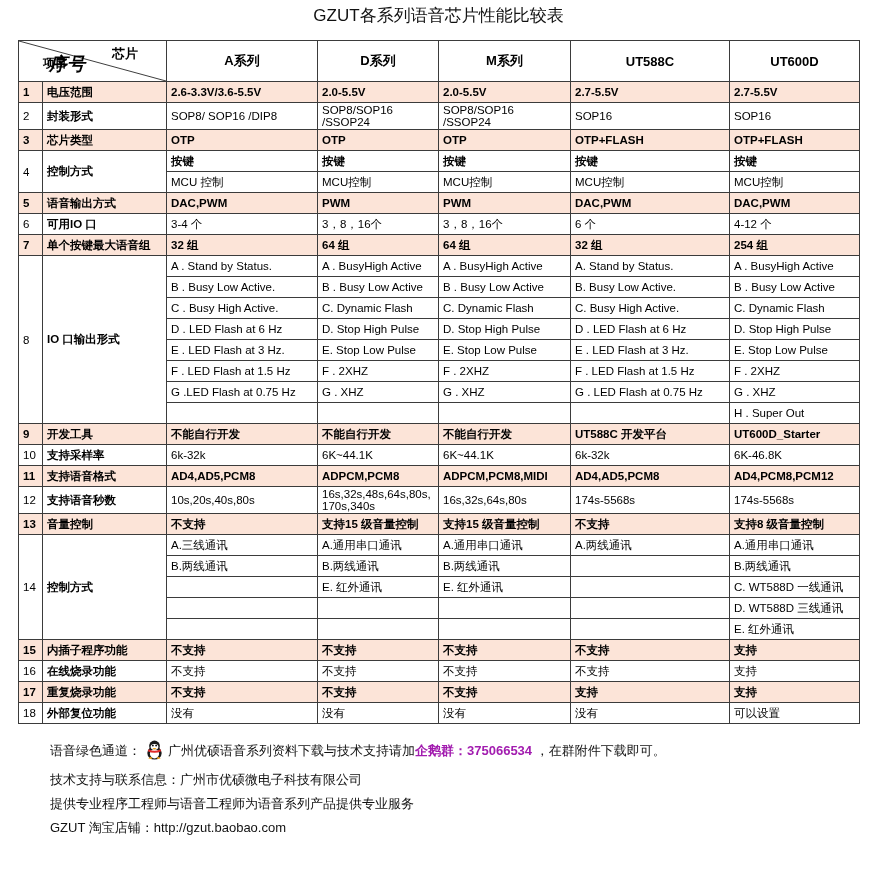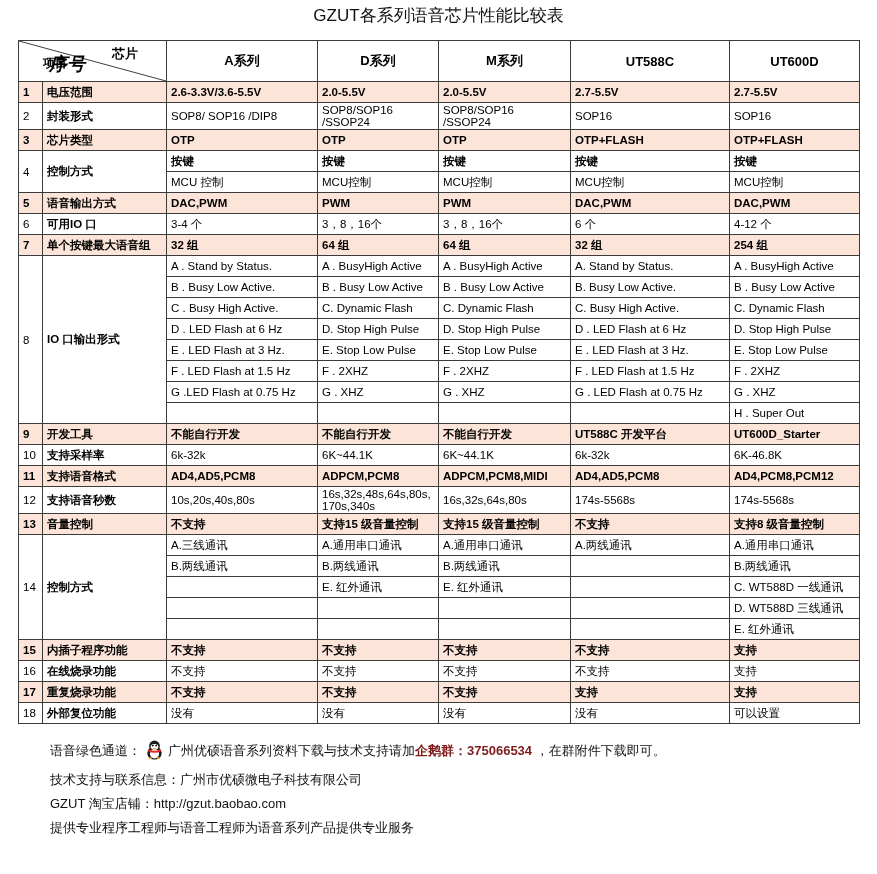--- a/index.html
+++ b/index.html
@@ -31,21 +31,21 @@
   td.b { font-weight:bold; }
 
   th.corner { position:relative; padding:0; }
   th.corner svg.diag { position:absolute; left:0; top:0; width:100%; height:100%; display:block; }
   .corner-top { position:absolute; top:4px; right:28px; font-weight:bold; font-size:13px; }
   .corner-num { position:absolute; top:11px; left:30px; font-weight:bold; font-size:18px;font-style:italic; }
   .corner-item { position:absolute; bottom:9px; left:24px; font-weight:bold; font-size:12px; }
 
   .footer { margin:15px 0 0 50px; font-size:13px; line-height:24px; color:#111; }
   .footer .fline { white-space:nowrap; }
-  .red { color:#7f1d1d; font-weight:bold; }
+  .red { color:#a21caf; font-weight:bold; }
   .qq { display:inline-block; vertical-align:-5px; margin:0 5px; }
 </style>
 </head>
 <body>
 
 <div class="page">
 
   <div class="title">GZUT各系列语音芯片性能比较表</div>
 
   <table class="cmp">
@@ -337,19 +337,19 @@
           <ellipse cx="8.5" cy="13.8" rx="4.6" ry="4.6" fill="#ffffff"></ellipse>
           <circle cx="6.9" cy="5.6" r="0.9" fill="#000000"></circle>
           <circle cx="10.1" cy="5.6" r="0.9" fill="#000000"></circle>
           <path d="M6.3 8.1 L10.7 8.1 L8.5 9.7 Z" fill="#f2a71d"></path>
           <path d="M2.6 9.2 Q8.5 12.2 14.4 9.2 L15.2 11.2 Q8.5 14.4 1.8 11.2 Z" fill="#e02a2a"></path>
           <path d="M2.2 18.2 Q4.3 19.6 6.2 18.6 L5.2 16.8 Z" fill="#f2a71d"></path>
           <path d="M14.8 18.2 Q12.7 19.6 10.8 18.6 L11.8 16.8 Z" fill="#f2a71d"></path>
         </svg></span><span>广州优硕语音系列资料下载与技术支持请加</span><span class="red">企鹅群：375066534 </span><span>，在群附件下载即可。</span>
     </div>
     <div class="fline">技术支持与联系信息：广州市优硕微电子科技有限公司</div>
+    <div class="fline">提供专业程序工程师与语音工程师为语音系列产品提供专业服务</div>
     <div class="fline">
       <span>GZUT 淘宝店铺：</span><span>http://gzut.baobao.com</span>
     </div>
-    <div class="fline">提供专业程序工程师与语音工程师为语音系列产品提供专业服务</div>
   </div>
 
 </div>
 
 </body></html>

